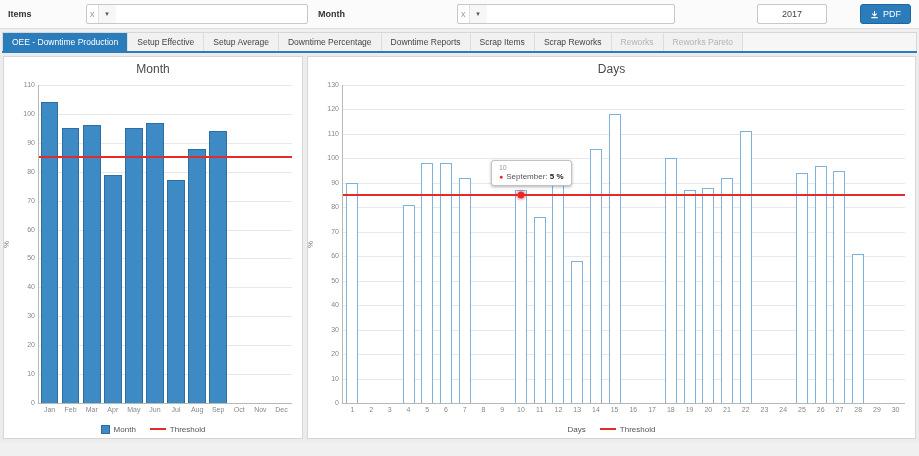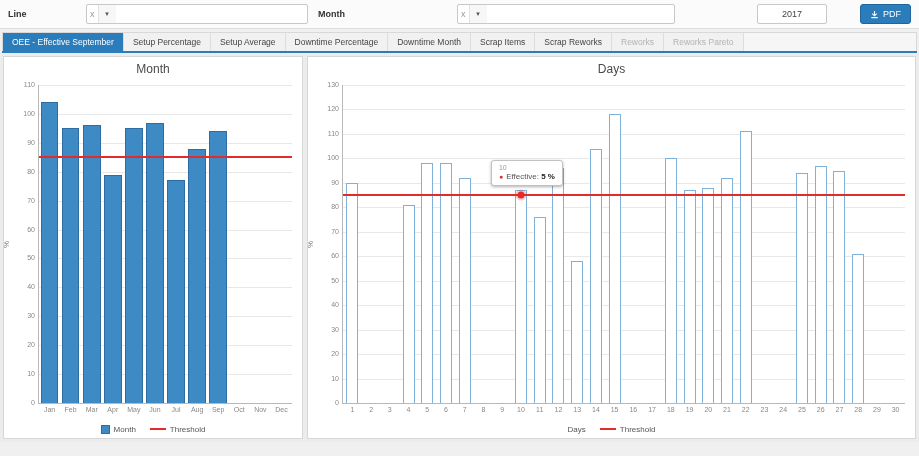--- a/index.html
+++ b/index.html
@@ -55,46 +55,46 @@
 .c-sw-square{width:9px;height:9px;background:#3e8ac5;border:1px solid #2e6da4;display:inline-block;}
 .c-sw-line{width:16px;height:2px;background:#e32c2a;display:inline-block;}
 </style>
 </head>
 <body>
 
 <div class="app">
 
 
   <div class="filterbar">
-    <span class="flabel flabel-line">Line</span>
+    <span class="flabel flabel-line">Items</span>
     <div class="combo combo-line">
       <span class="combo-clear">x</span>
       <span class="combo-arrow">▾</span>
     </div>
     <span class="flabel flabel-month">Month</span>
     <div class="combo combo-month">
       <span class="combo-clear">x</span>
       <span class="combo-arrow">▾</span>
     </div>
     <div class="yearbox">2017</div>
     <button class="pdfbtn">
       <svg viewBox="0 0 10 10" width="9" height="9">
           <path d="M5 1v5M2.5 4L5 6.5 7.5 4M1.5 8.5h7" stroke="#fff" stroke-width="1.2" fill="none"></path>
         </svg>
       <span>PDF</span>
     </button>
   </div>
 
   <div class="tabwrap">
     <div class="tabstrip" id="tabstrip">
-        <div class="tab active">OEE - Effective September</div>
-        <div class="tab">Setup Percentage</div>
+        <div class="tab active">OEE - Downtime Production</div>
+        <div class="tab">Setup Effective</div>
         <div class="tab">Setup Average</div>
         <div class="tab">Downtime Percentage</div>
-        <div class="tab">Downtime Month</div>
+        <div class="tab">Downtime Reports</div>
         <div class="tab">Scrap Items</div>
         <div class="tab">Scrap Reworks</div>
         <div class="tab disabled">Reworks</div>
         <div class="tab disabled">Reworks Pareto</div>
       </div>
   </div>
 
   <div class="charts">
     <section class="chart-panel chart-left" id="chart0">
         <div class="c-title">Month</div>
@@ -238,21 +238,21 @@
             <div class="c-xtick" style="left: 86.6667%; width: 3.33333%;">27</div>
             <div class="c-bar c-bar-outline" style="left: 87.2667%; width: 2.13333%; height: 73.0769%;"></div>
             <div class="c-xtick" style="left: 90%; width: 3.33333%;">28</div>
             <div class="c-bar c-bar-outline" style="left: 90.6%; width: 2.13333%; height: 46.9231%;"></div>
             <div class="c-xtick" style="left: 93.3333%; width: 3.33333%;">29</div>
             <div class="c-xtick" style="left: 96.6667%; width: 3.33333%;">30</div>
             <div class="c-threshold" style="top: calc(34.6154% - 1px);"></div>
             <div class="c-marker" style="left: 31.6667%; top: 34.6154%;"></div>
             <div class="c-tooltip" style="left: calc(31.6667% - 30px); bottom: calc(65.3846% + 9px);">
               <div class="c-tip-cat">10</div>
-              <div class="c-tip-row"><span class="c-tip-bullet">●</span><span class="c-tip-label">Effective: </span><b class="c-tip-val">5 %</b></div>
+              <div class="c-tip-row"><span class="c-tip-bullet">●</span><span class="c-tip-label">September: </span><b class="c-tip-val">5 %</b></div>
             </div>
           </div>
         </div>
         <div class="c-legend">
           <span class="c-xtitle">Days</span>
           <span class="c-legend-item">
             <span class="c-sw-line"></span>
             <span class="c-legend-label">Threshold</span>
           </span>
         </div>

